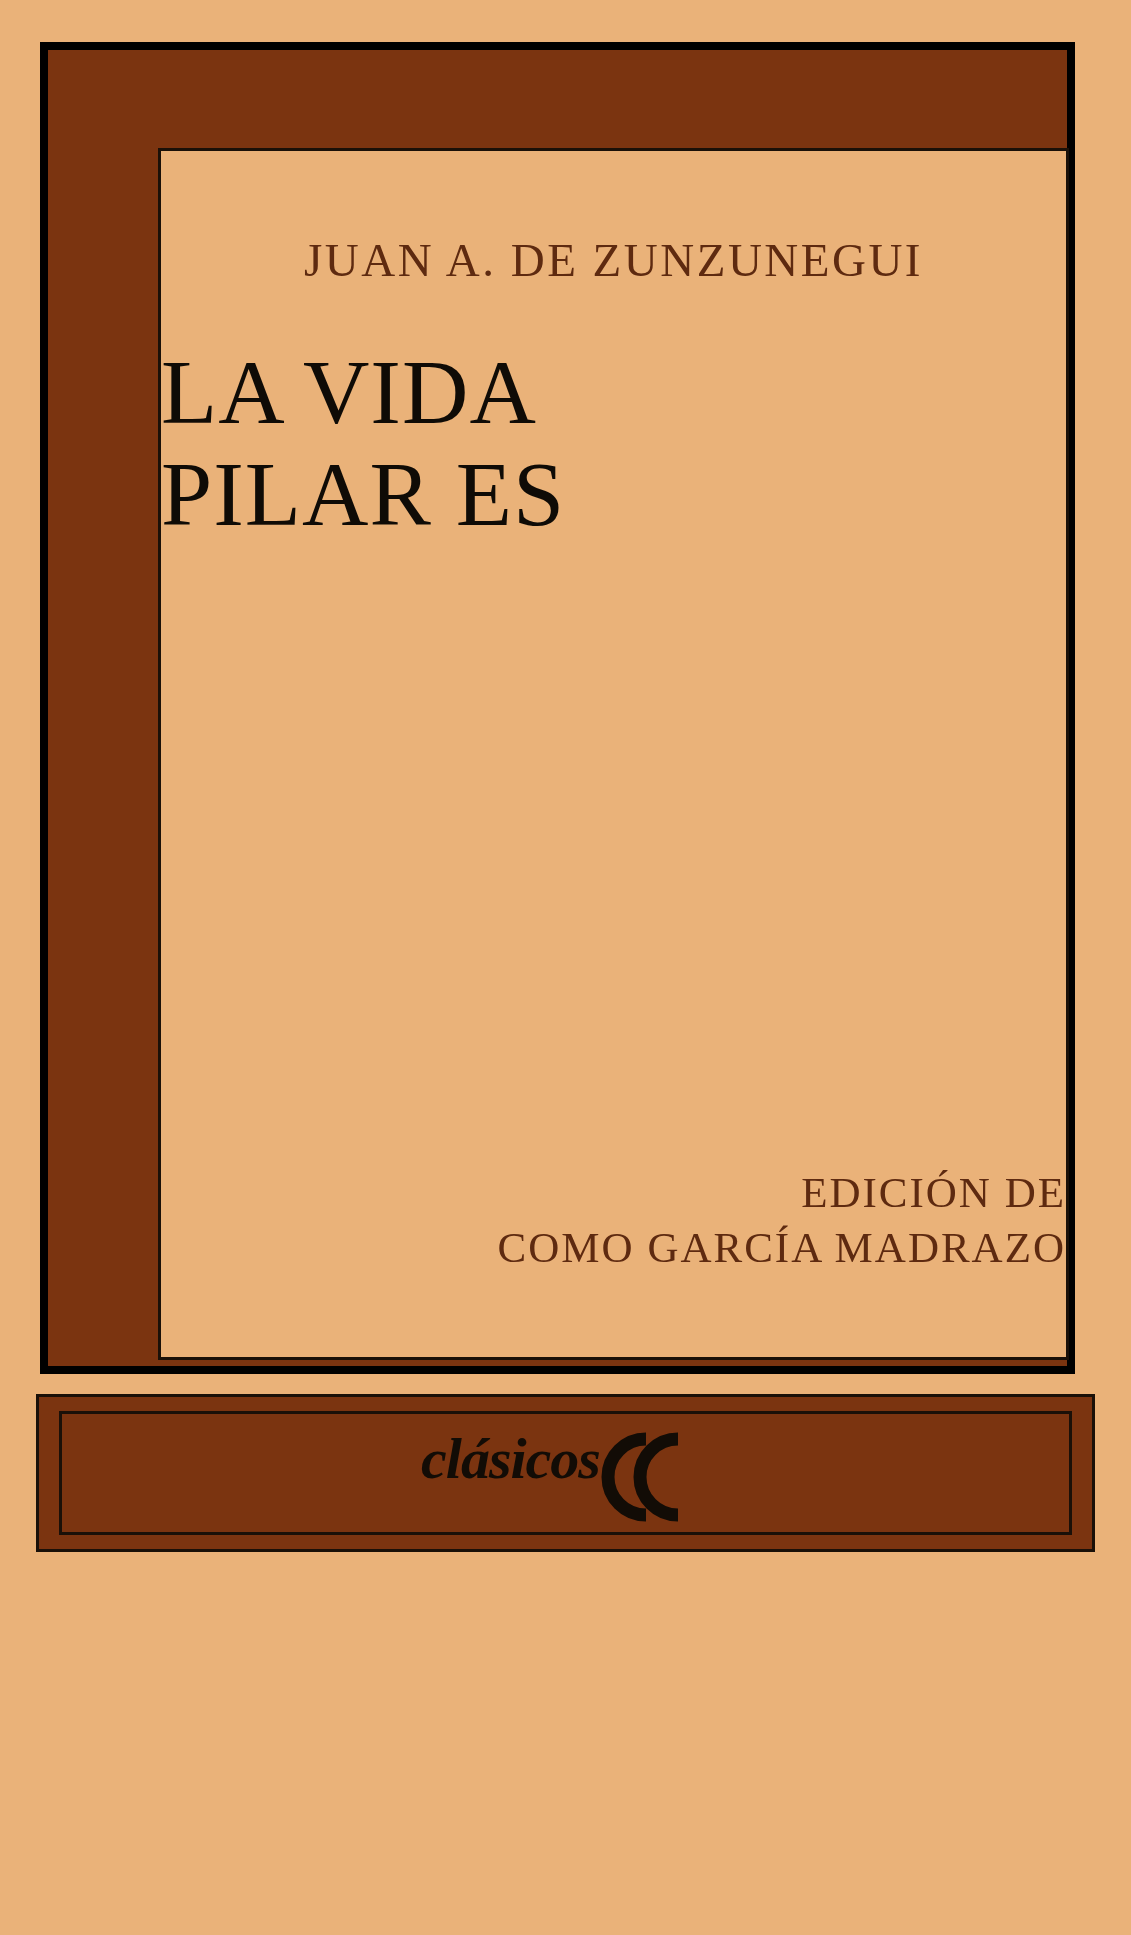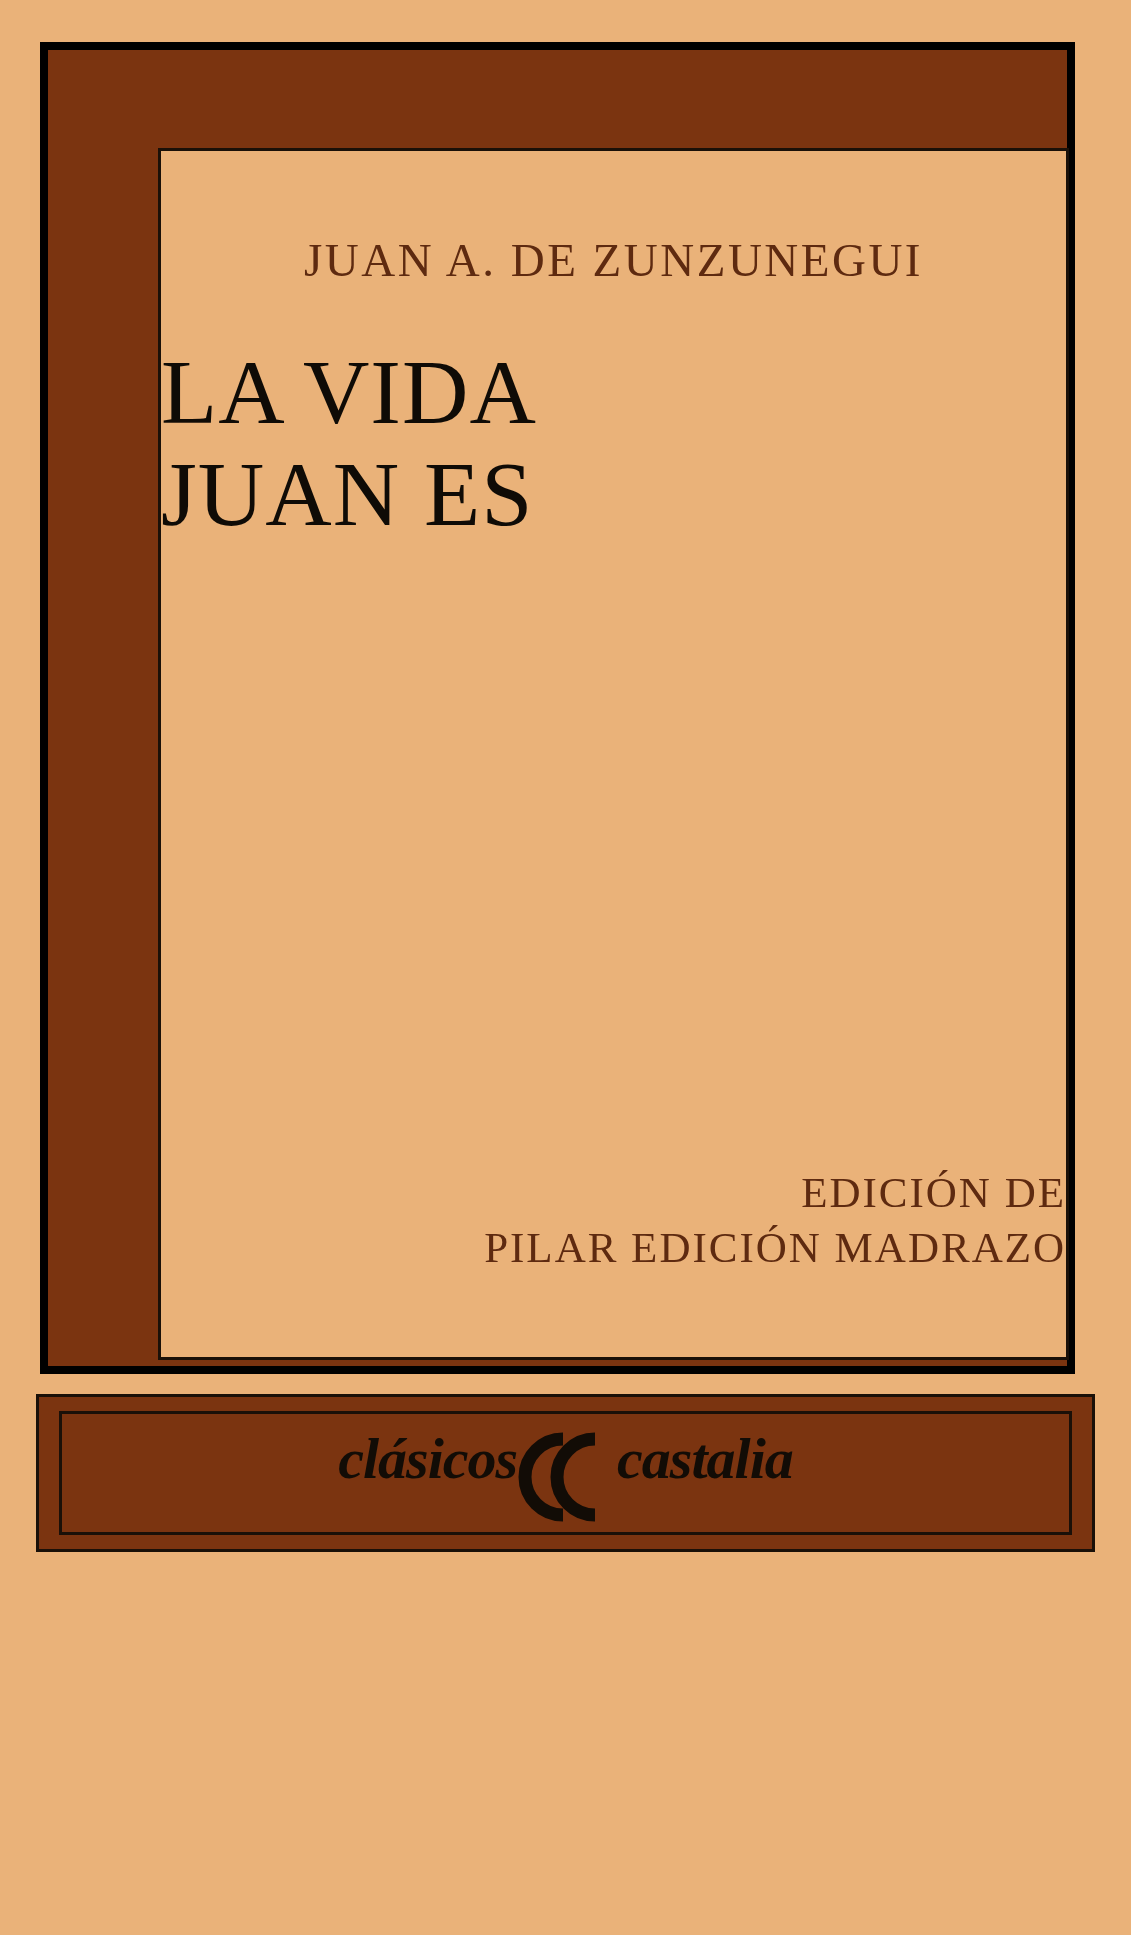--- a/index.html
+++ b/index.html
@@ -145,43 +145,42 @@
 
 <div class="cover">
 
   <div class="frame-outer">
     <div class="panel">
 
       <div class="author">JUAN A. DE ZUNZUNEGUI</div>
 
       <div class="title">
         <span class="line">LA VIDA</span>
-        <span class="line">JUAN ES</span>
+        <span class="line">PILAR ES</span>
       </div>
 
       <div class="editor-block">
         <span class="line">EDICIÓN DE</span>
-        <span class="line">PILAR EDICIÓN MADRAZO</span>
+        <span class="line">COMO GARCÍA MADRAZO</span>
       </div>
 
     </div>
   </div>
 
   <div class="publisher-bar">
     <div class="publisher-inner">
       <div class="logo-wrap">
         <span class="logo-word left">clásicos</span>
 
         <span class="logo-mark">
           <svg width="118" height="104" viewBox="0 0 118 104" xmlns="http://www.w3.org/2000/svg">
             <g fill="none" stroke="#120c06">
               <path d="M54 14 A38 38 0 1 0 54 90" stroke-width="13" stroke-linecap="butt"></path>
               <path d="M86 14 A38 38 0 1 0 86 90" stroke-width="13" stroke-linecap="butt"></path>
             </g>
           </svg>
         </span>
 
-        <span class="logo-word right">castalia</span>
       </div>
     </div>
   </div>
 
 </div>
 
 </body></html>

